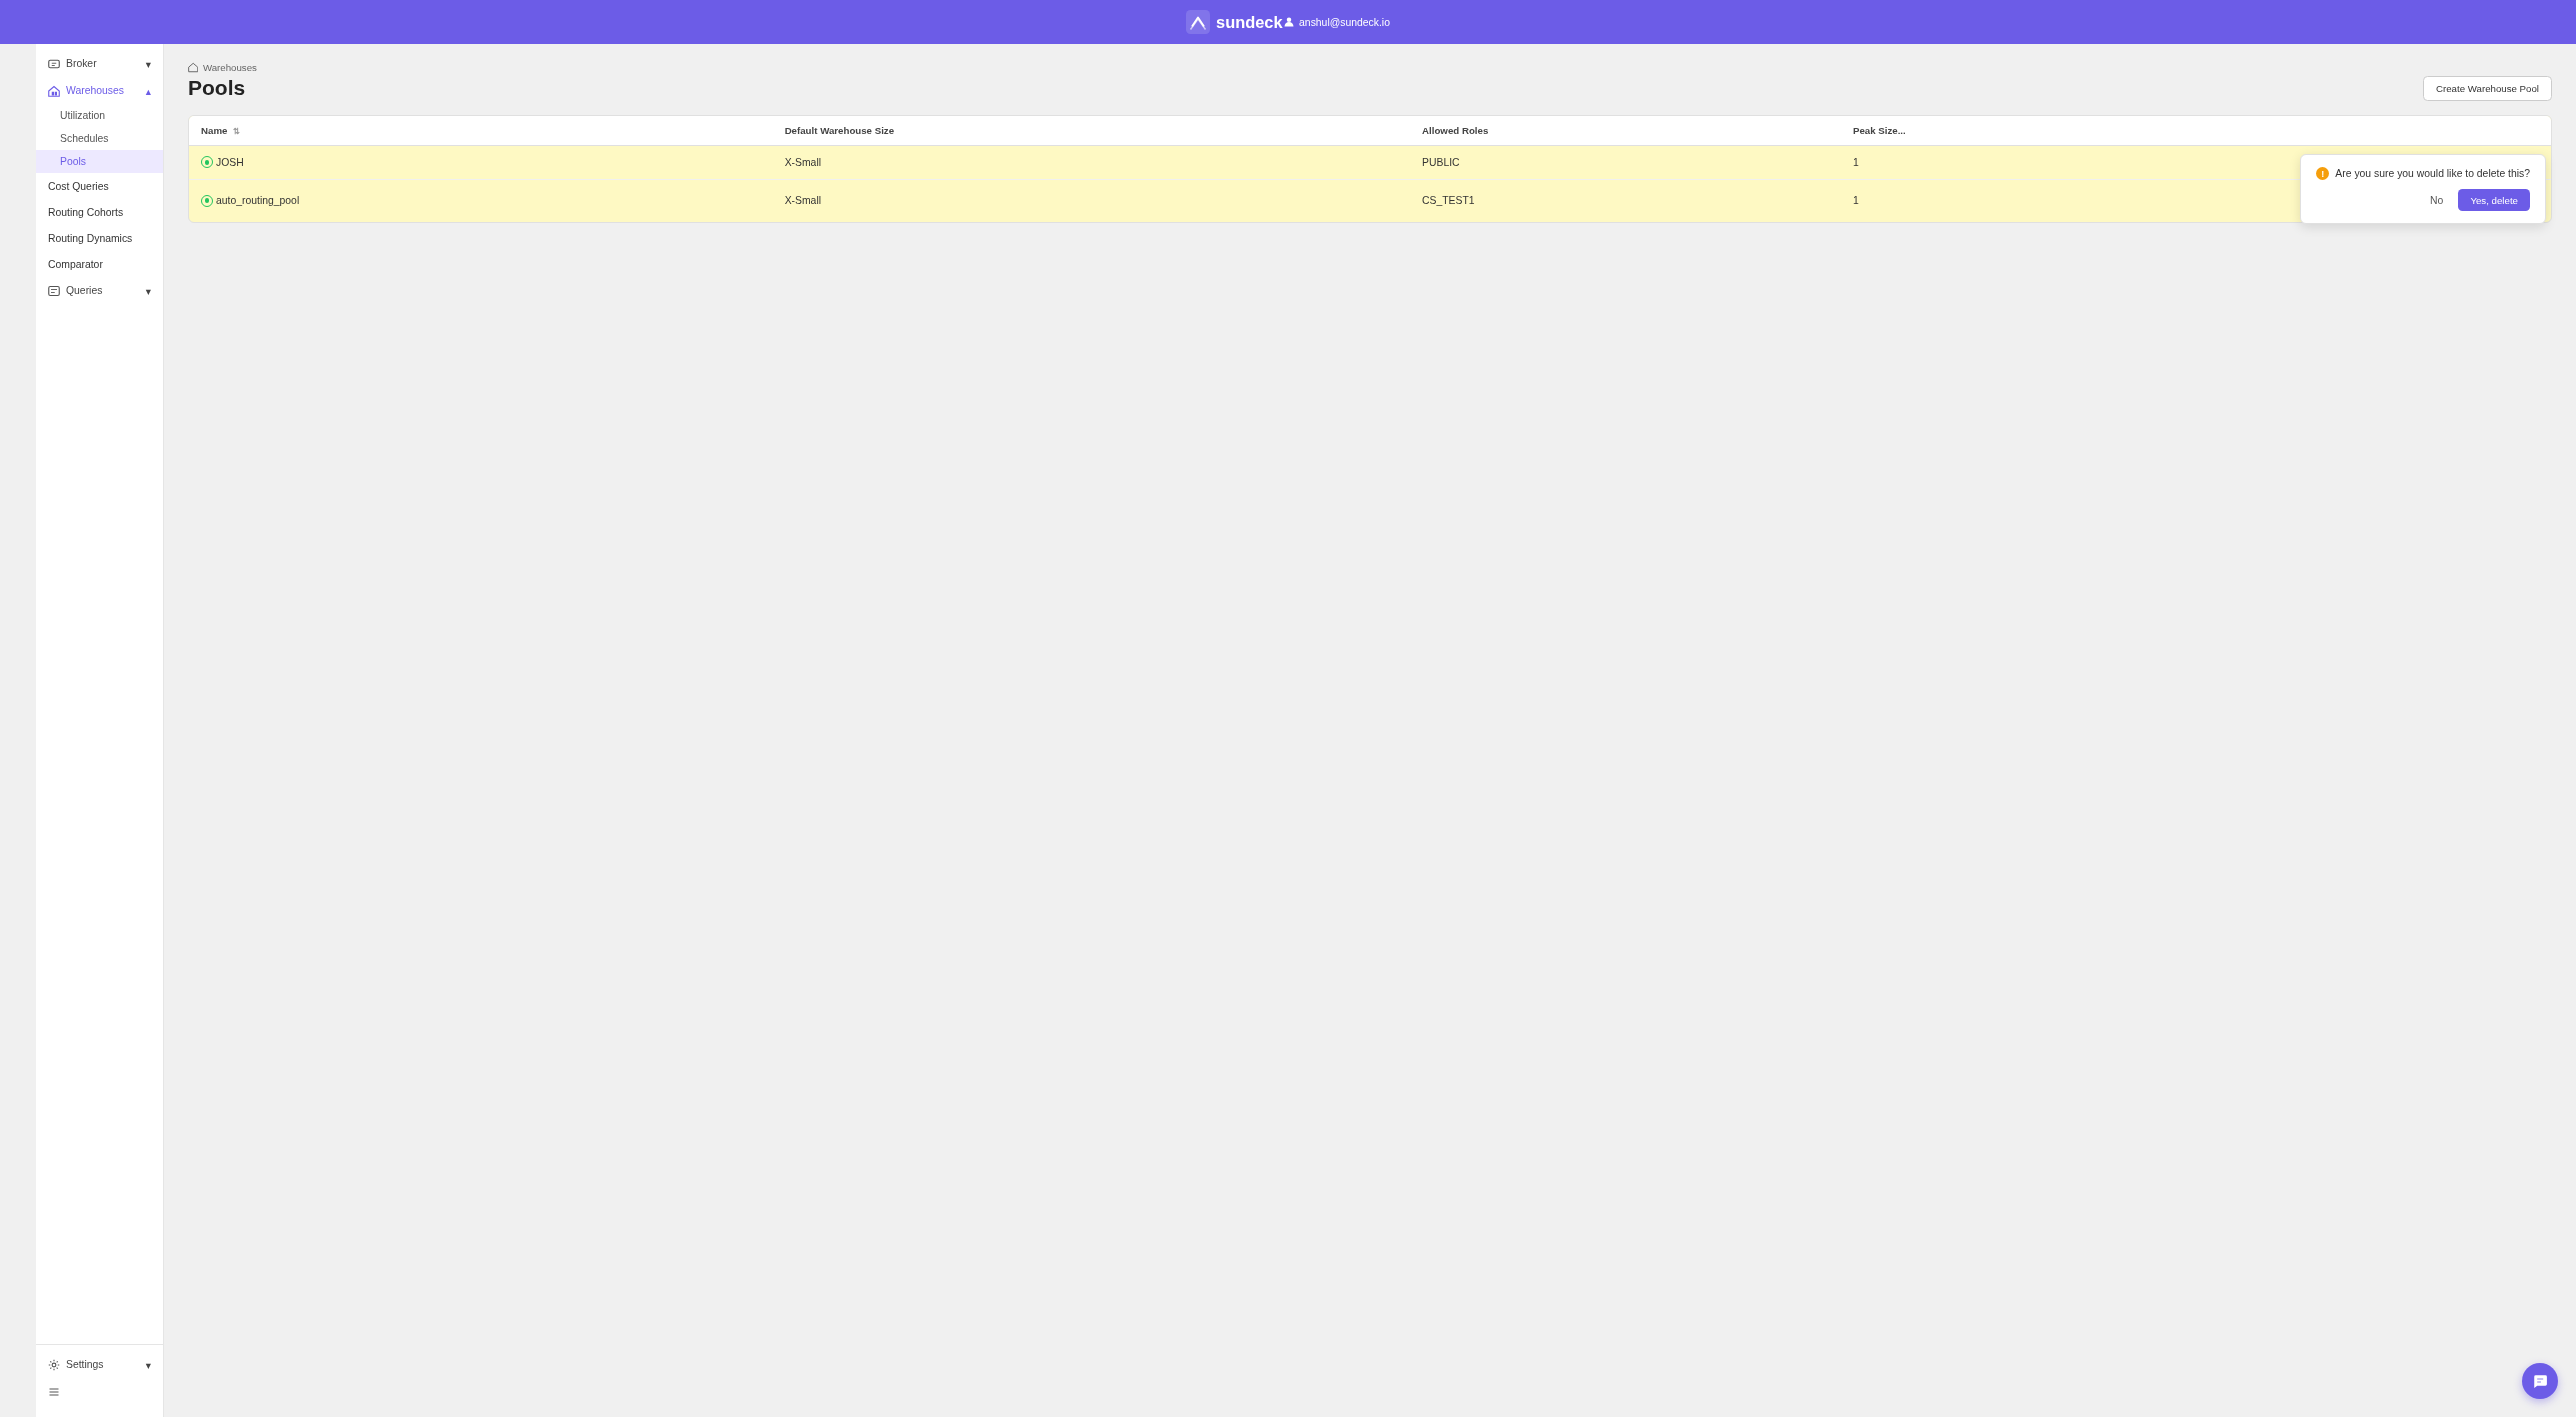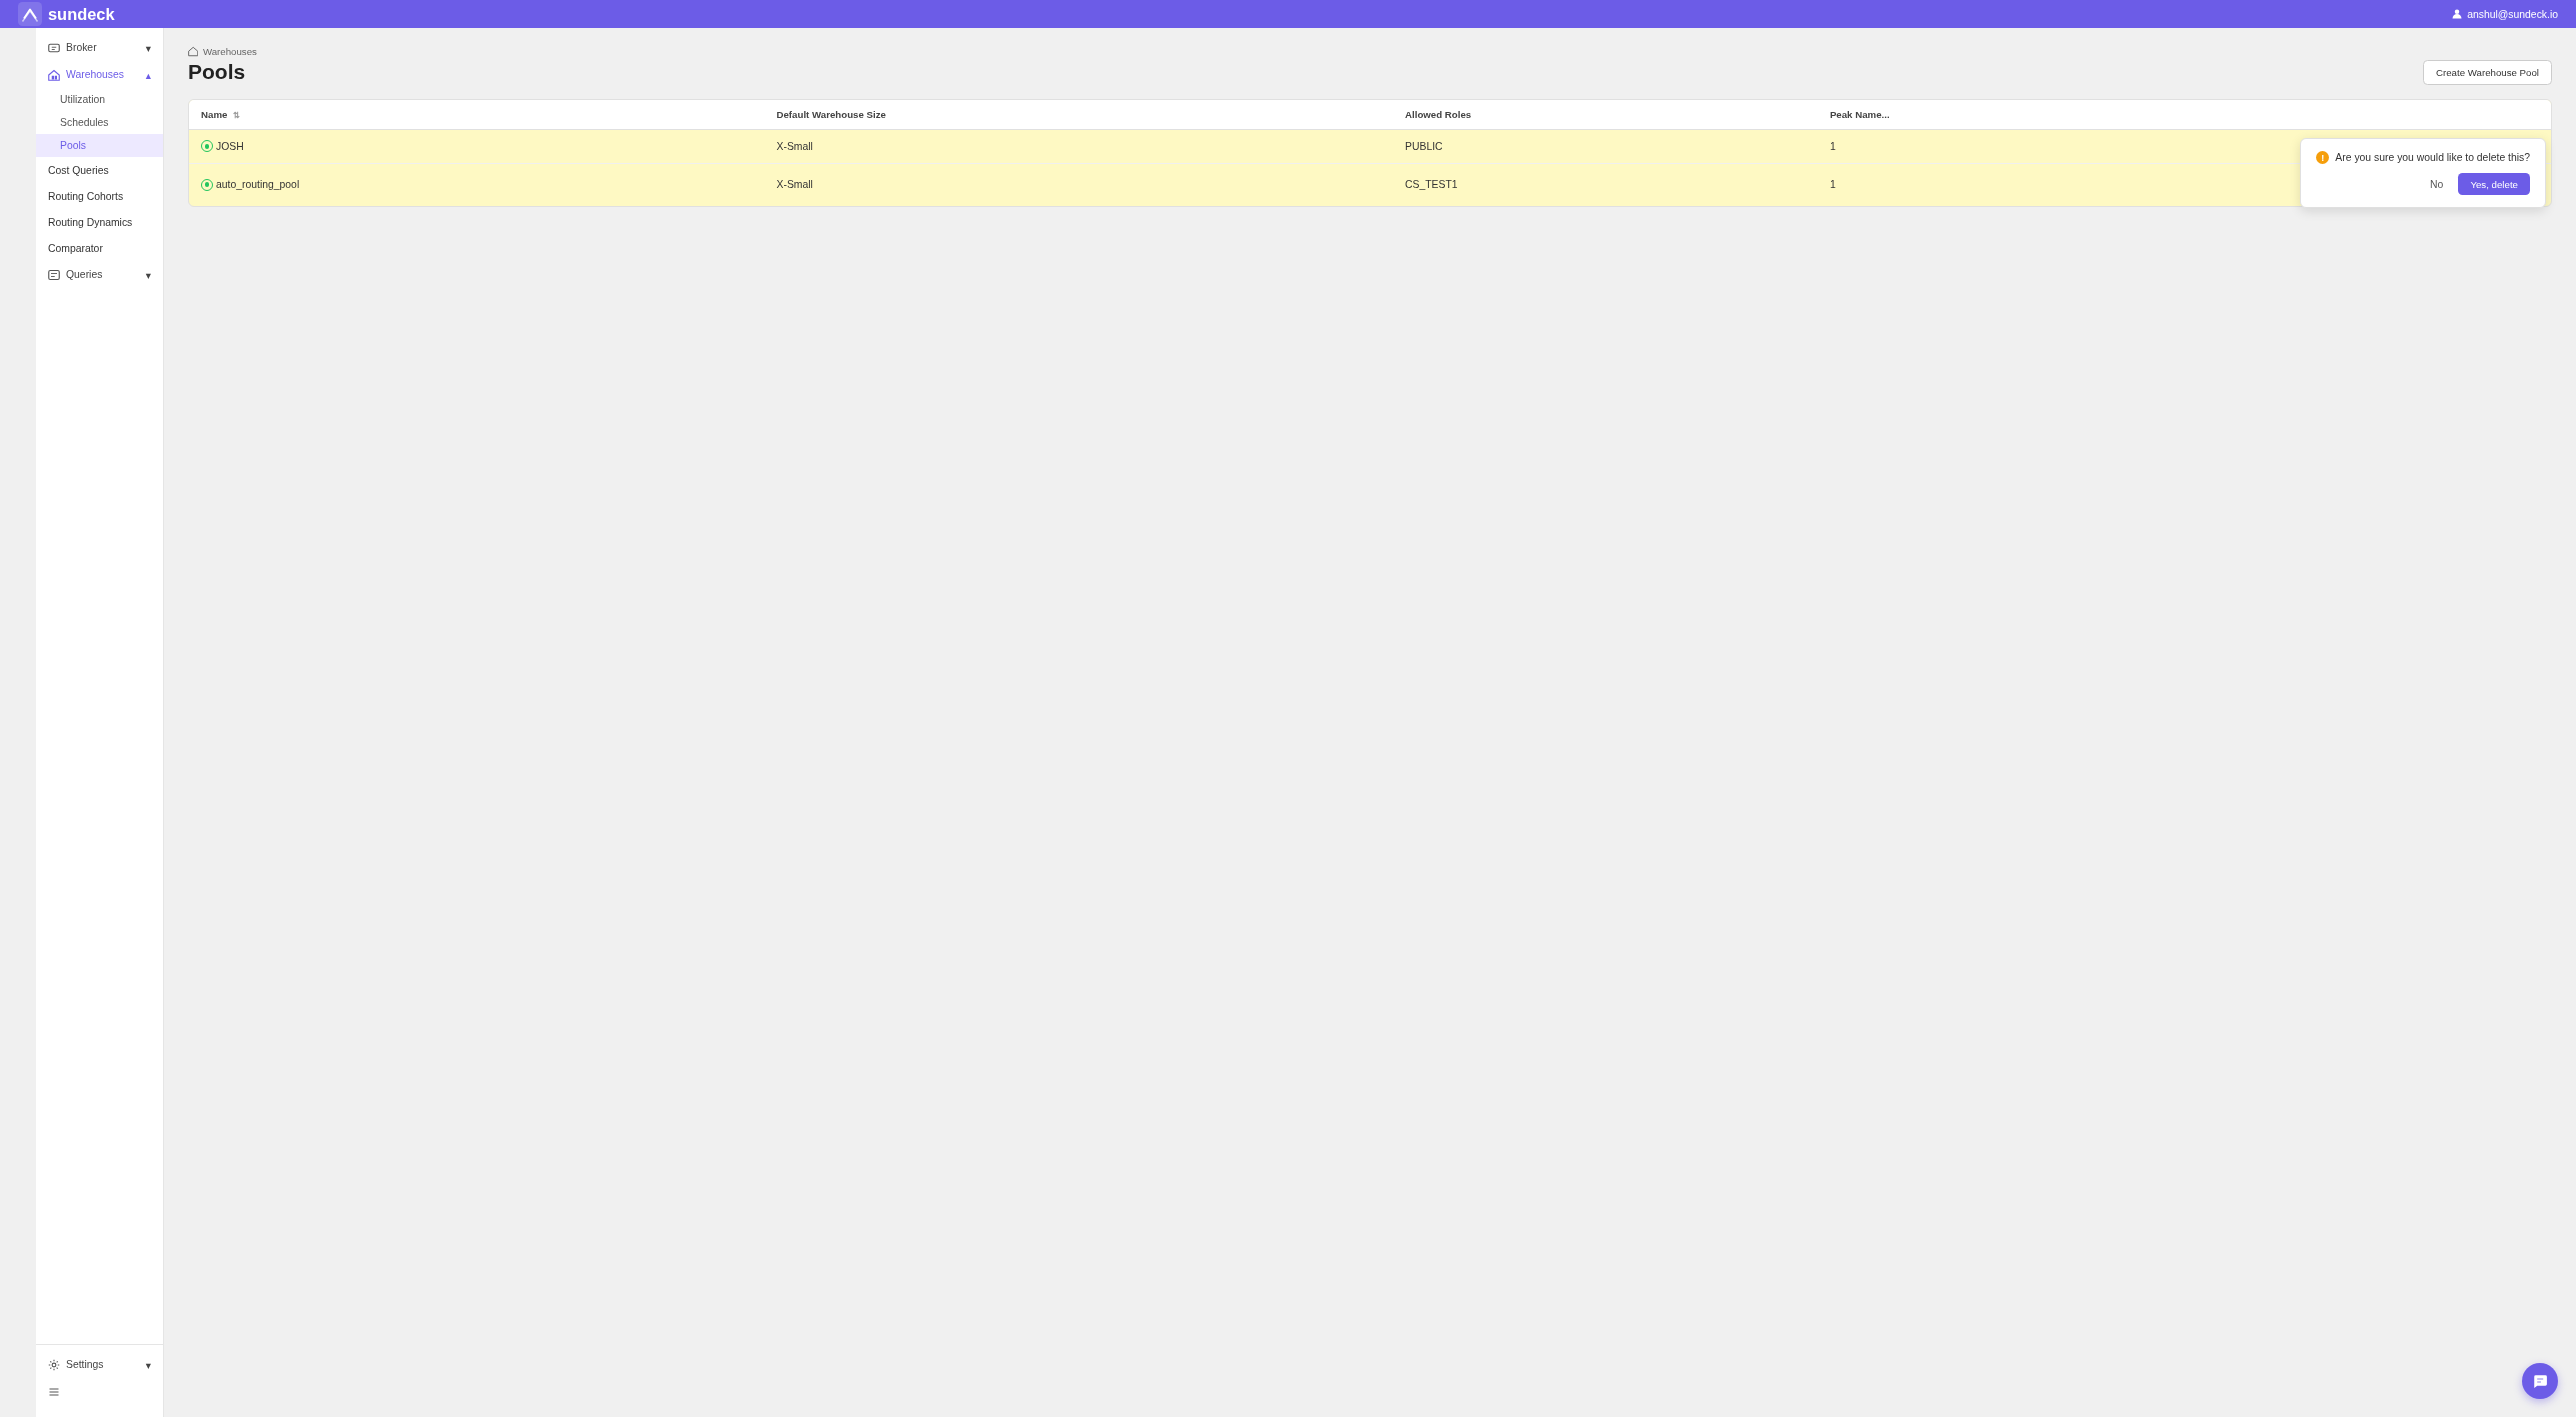--- a/index.html
+++ b/index.html
@@ -3,23 +3,23 @@
   <meta charset="utf-8">
   <style>
     * { box-sizing: border-box; margin: 0; padding: 0; }
     body { font-family: -apple-system, BlinkMacSystemFont, 'Segoe UI', sans-serif; background: #f0f0f0; display: flex; flex-direction: column; height: 100vh; overflow: hidden; }
 
     
     .topnav {
       background: #6c5ce7;
       display: flex;
       align-items: center;
-      justify-content: space-between;
+      justify-content: center;
       padding: 0 18px;
-      height: 28px;
+      height: 44px;
       flex-shrink: 0;
     }
     .topnav-logo {
       display: flex;
       align-items: center;
       gap: 6px;
       color: white;
       font-size: 16.4px;
       font-weight: 600;
     }
@@ -398,21 +398,21 @@
                 <span>Name</span>
                 <span class="sort-icon">⇅</span>
               </th>
               <th>
                 <span>Default Warehouse Size</span>
               </th>
               <th>
                 <span>Allowed Roles</span>
               </th>
               <th>
-                <span>Peak Name...</span>
+                <span>Peak Size...</span>
               </th>
               <th></th>
             </tr>
           </thead>
           <tbody>
 
             <tr>
               <td>
                 <div class="name-cell">
                   <div class="status-icon"></div>

